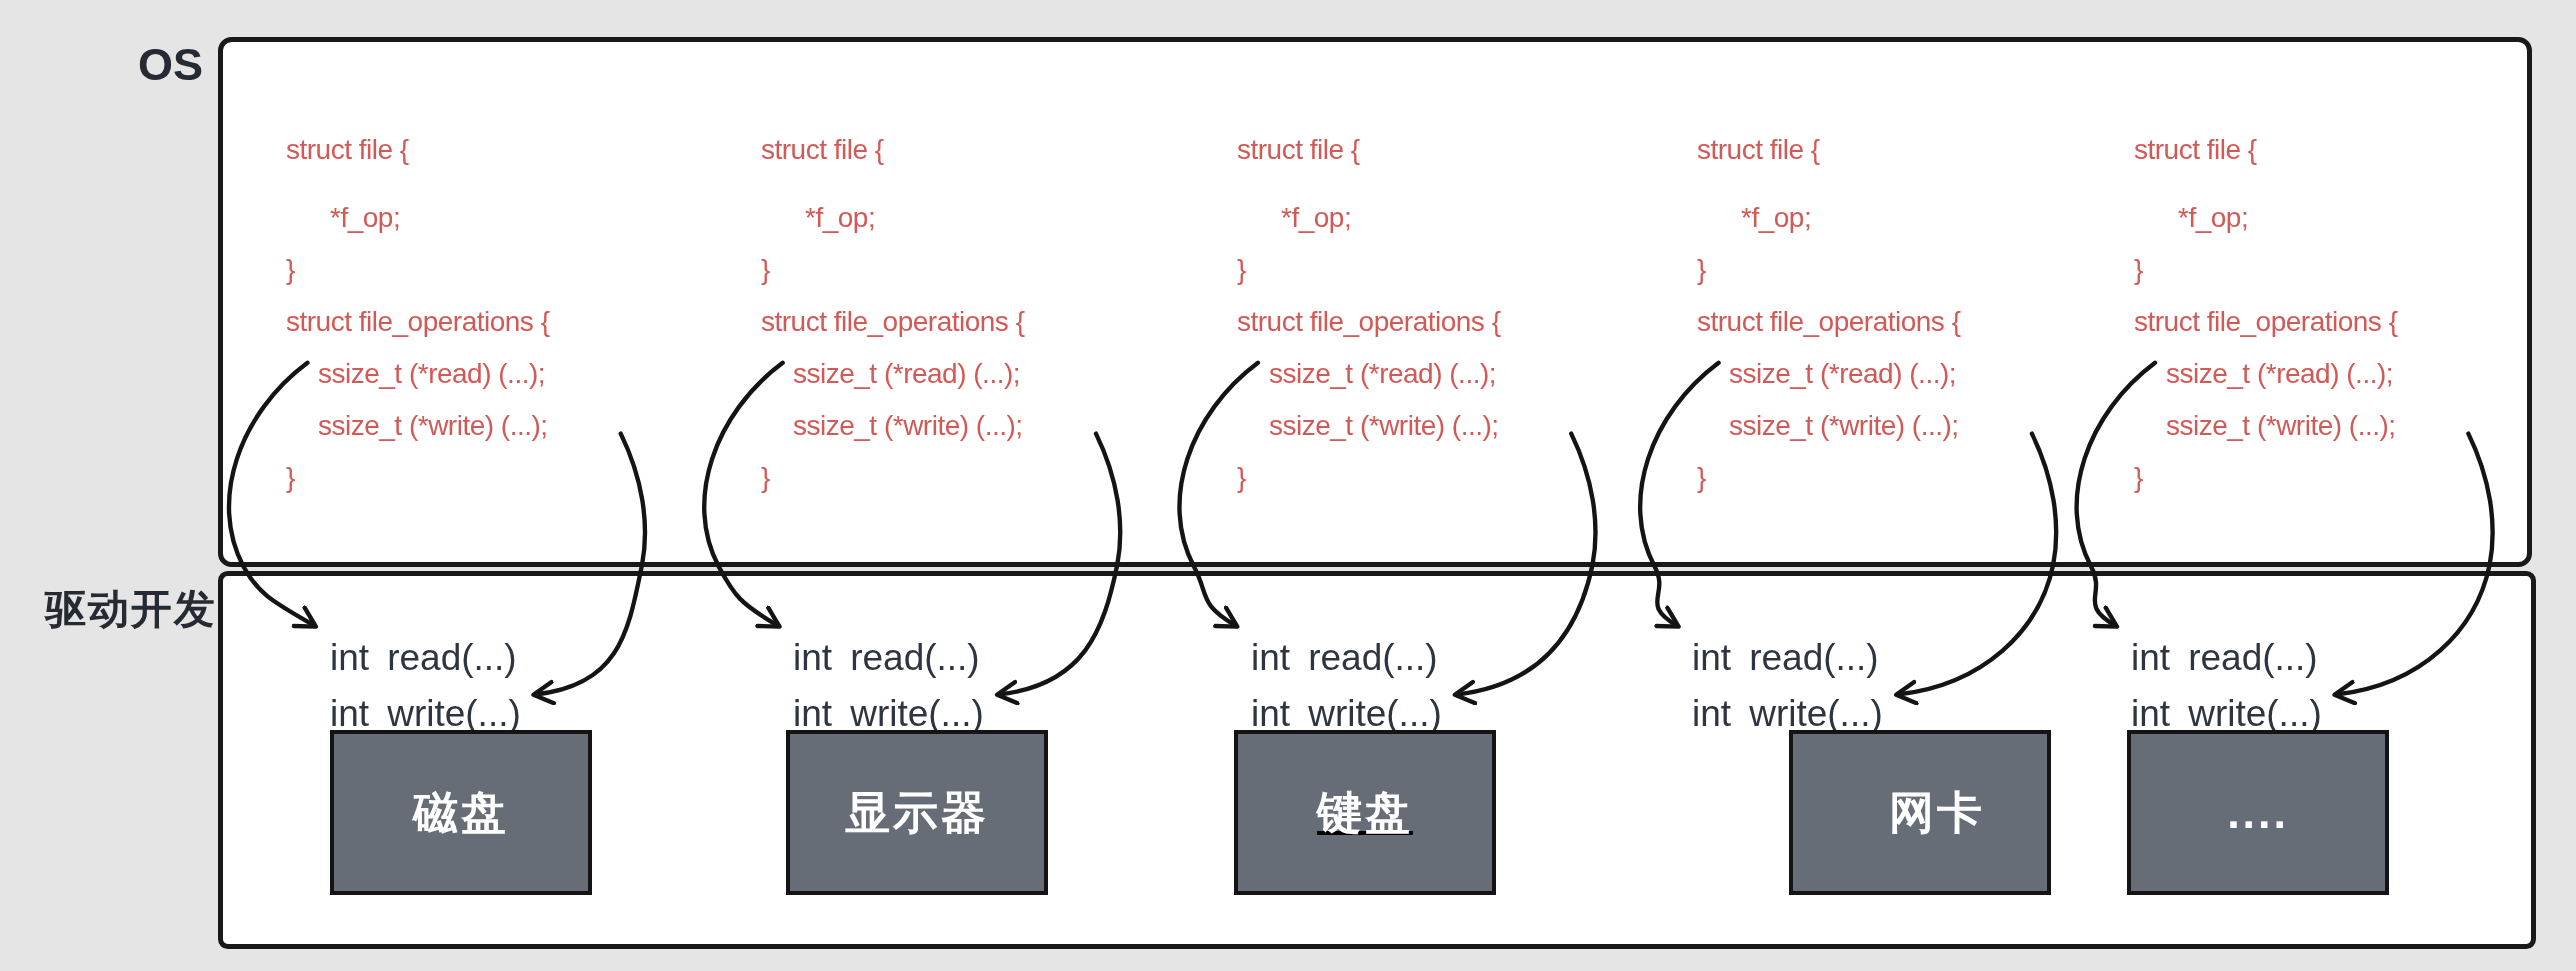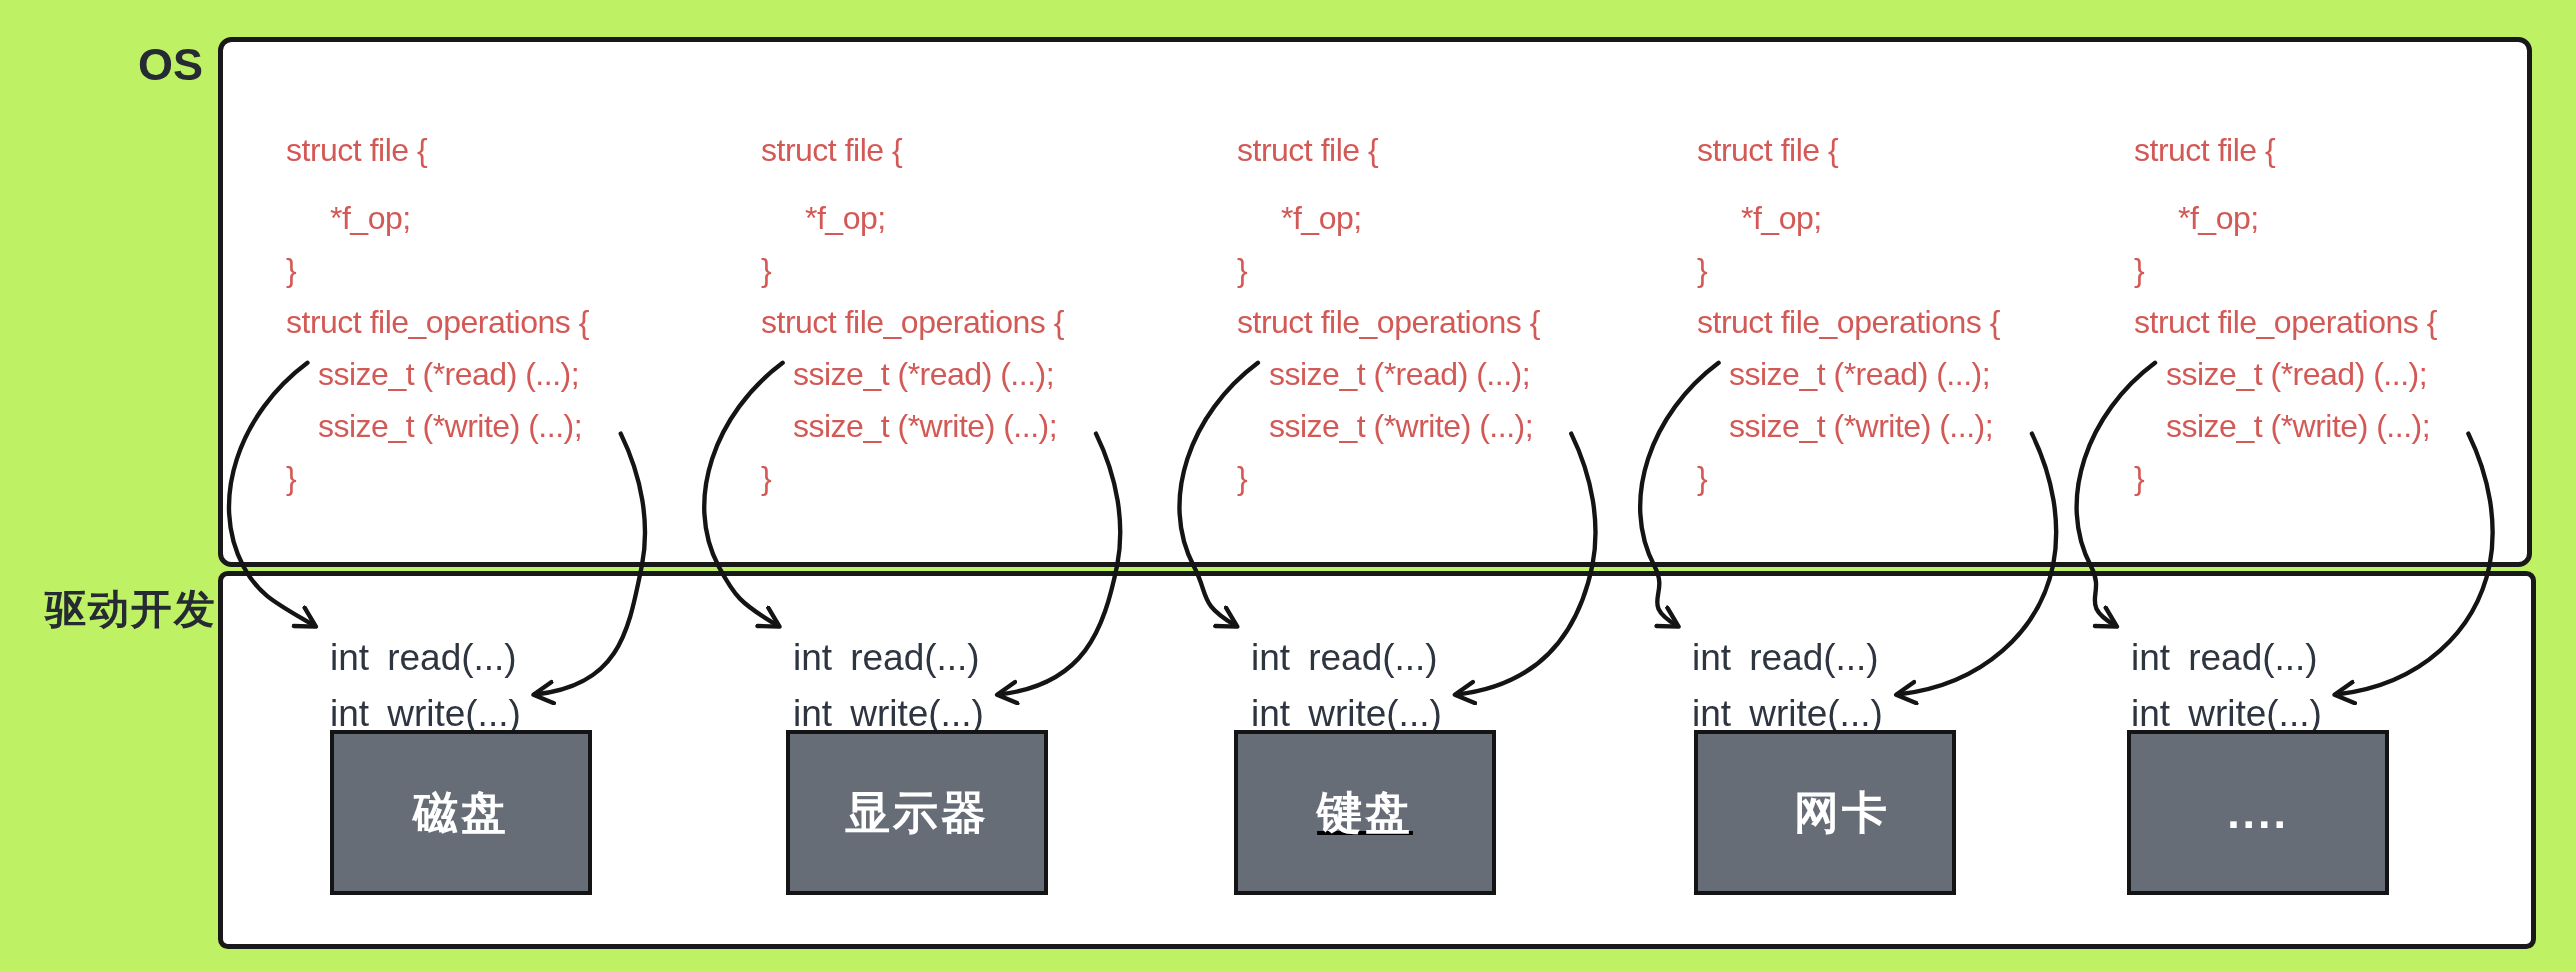--- a/index.html
+++ b/index.html
@@ -1,19 +1,19 @@
 <!DOCTYPE html>
 <html><head>
 <meta charset="utf-8">
 <style>
   html,body{margin:0;padding:0;background:#ffffff;}
   .canvas{
     position:relative;
     width:2576px;height:972px;
-    background:#bef264;
+    background:#e5e5e5;
     font-family:"Liberation Sans","DejaVu Sans",sans-serif;
     overflow:hidden;
   }
   .outer-label{
     position:absolute;
     font-weight:bold;
     color:var(--label-dark,#262b33);
   }
   .os-label{left:138px;top:39px;font-size:45px;}
   .driver-label{left:45px;top:582px;font-size:41px;letter-spacing:1.9px;}
@@ -28,21 +28,21 @@
     position:absolute;
     left:218px;top:571px;width:2308px;height:368px;
     border:5.8px solid var(--outline-black,#191919);
     border-radius:9.7px;
     background:#ffffff;
   }
   .os-code{
     position:absolute;
     top:124px;
     color:var(--code-red,#d25955);
-    font-size:32px;
+    font-size:28px;
     line-height:52px;
     letter-spacing:-0.5px;
     white-space:pre;
   }
   .os-code .ln{display:block;}
   .os-code .ind-1{padding-left:44px;margin-top:16px;}
   .os-code .ind-2{padding-left:32px;}
   .driver-funcs{
     position:absolute;
     top:609px;
@@ -100,21 +100,21 @@
       <div class="device-box" style="left: 786px;">
         <span class="device-label">显示器</span>
       </div>
       <div class="os-code" style="left: 1237px;"><span class="ln">struct file {</span><span class="ln ind-1">*f_op;</span><span class="ln">}</span><span class="ln">struct file_operations {</span><span class="ln ind-2">ssize_t (*read) (...);</span><span class="ln ind-2">ssize_t (*write) (...);</span><span class="ln">}</span></div>
       <div class="driver-funcs" style="left: 1251px;"><span class="ln">int read(...)</span><span class="ln">int write(...)</span></div>
       <div class="device-box" style="left: 1234px; text-decoration: underline;">
         <span class="device-label">键盘</span>
       </div>
       <div class="os-code" style="left: 1697px;"><span class="ln">struct file {</span><span class="ln ind-1">*f_op;</span><span class="ln">}</span><span class="ln">struct file_operations {</span><span class="ln ind-2">ssize_t (*read) (...);</span><span class="ln ind-2">ssize_t (*write) (...);</span><span class="ln">}</span></div>
       <div class="driver-funcs" style="left: 1692px;"><span class="ln">int read(...)</span><span class="ln">int write(...)</span></div>
-      <div class="device-box" style="left: 1694px; padding-left: 34px;">
+      <div class="device-box" style="left: 1789px; padding-left: 34px;">
         <span class="device-label">网卡</span>
       </div>
       <div class="os-code" style="left: 2134px;"><span class="ln">struct file {</span><span class="ln ind-1">*f_op;</span><span class="ln">}</span><span class="ln">struct file_operations {</span><span class="ln ind-2">ssize_t (*read) (...);</span><span class="ln ind-2">ssize_t (*write) (...);</span><span class="ln">}</span></div>
       <div class="driver-funcs" style="left: 2131px;"><span class="ln">int read(...)</span><span class="ln">int write(...)</span></div>
       <div class="device-box" style="left: 2127px;">
         <span class="device-label">....</span>
       </div>
     </div>
 
   <svg id="arrows" class="arrow-layer" width="2576" height="972" viewBox="0 0 2656 1002">

